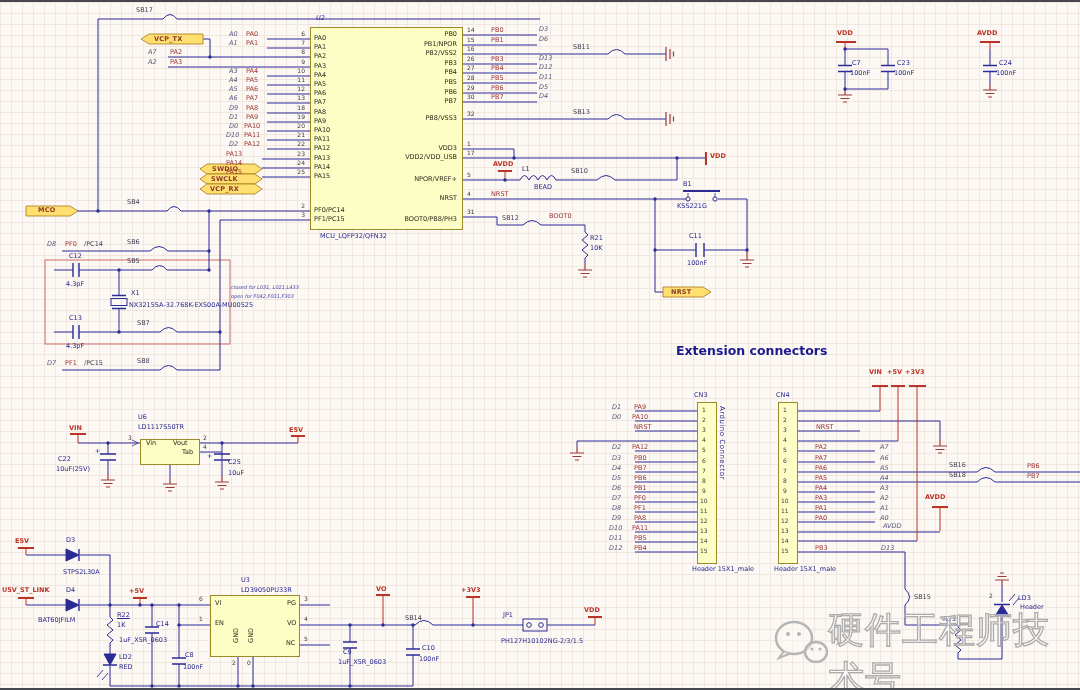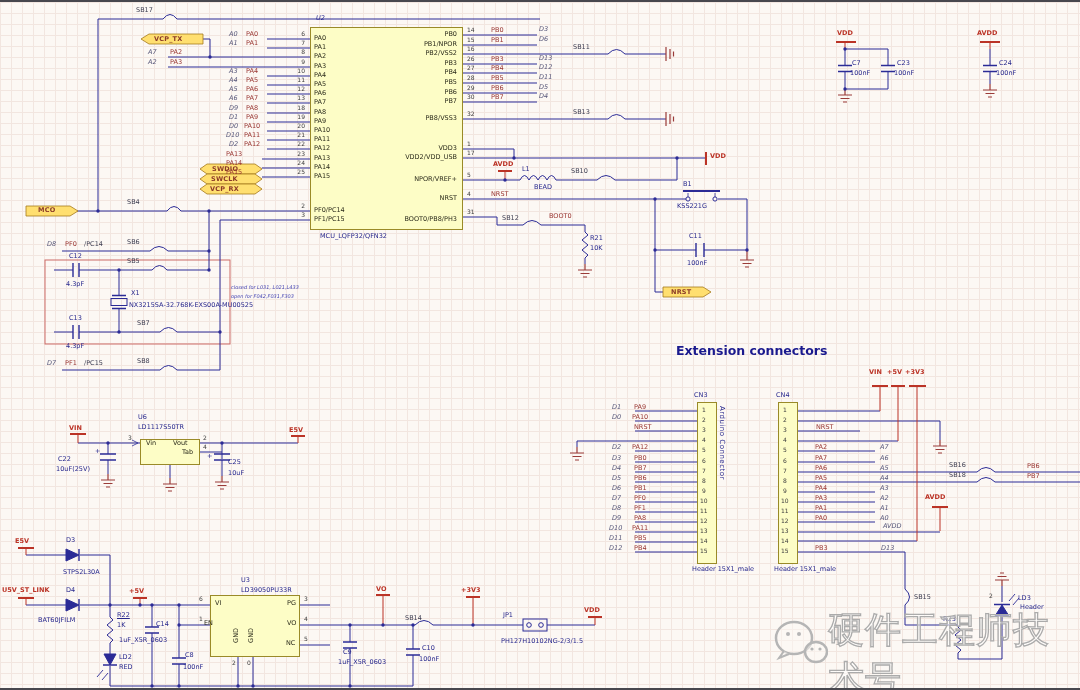--- a/index.html
+++ b/index.html
@@ -350,21 +350,21 @@
       <span class="lb des" style="left: 117px; top: 620px;">1K</span>
       <span class="lb des" style="left: 156px; top: 619px;">C14</span>
       <span class="lb des" style="left: 119px; top: 635px;">1uF_X5R_0603</span>
       <span class="lb des" style="left: 119px; top: 652px;">LD2</span>
       <span class="lb des" style="left: 119px; top: 662px;">RED</span>
       <span class="lb des" style="left: 185px; top: 650px;">C8</span>
       <span class="lb des" style="left: 183px; top: 662px;">100nF</span>
       <span class="lb des" style="left: 241px; top: 575px;">U3</span>
       <span class="lb des" style="left: 241px; top: 585px;">LD39050PU33R</span>
       <span class="lb inner" style="left: 215px; top: 598px;">VI</span>
-      <span class="lb inner" style="left: 204px; top: 618px; text-align: center;">EN</span>
+      <span class="lb inner" style="left: 215px; top: 618px; text-align: center;">EN</span>
       <span class="lb inner" style="left: 287px; top: 598px;">PG</span>
       <span class="lb inner" style="left: 287px; top: 618px;">VO</span>
       <span class="lb inner" style="left: 286px; top: 638px;">NC</span>
       <span class="lb pin" style="left: 199px; top: 594px;">6</span>
       <span class="lb pin" style="left: 199px; top: 614px;">1</span>
       <span class="lb pin" style="left: 304px; top: 594px;">3</span>
       <span class="lb pin" style="left: 304px; top: 614px;">4</span>
       <span class="lb pin" style="left: 304px; top: 634px;">5</span>
       <span class="lb pin" style="left: 232px; top: 658px;">2</span>
       <span class="lb pin" style="left: 247px; top: 658px;">0</span>

